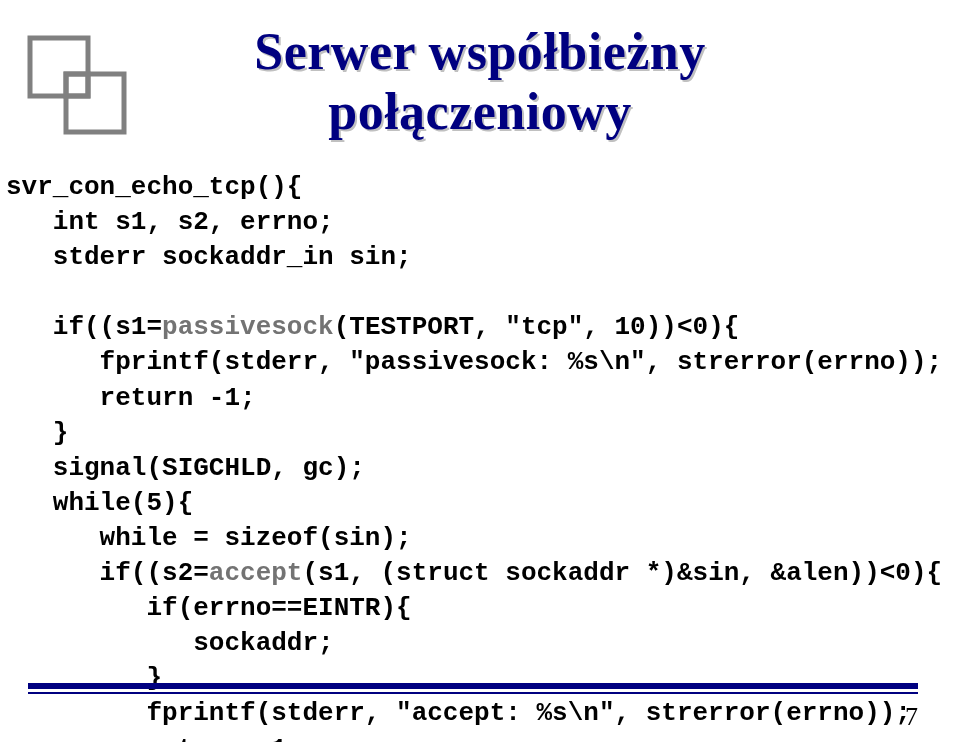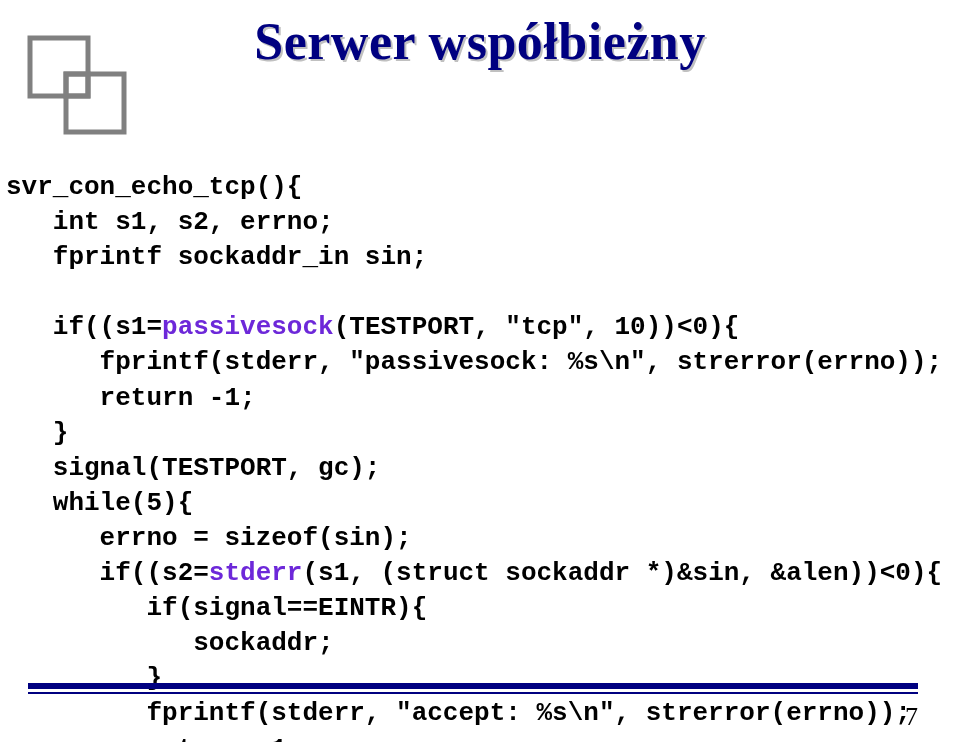--- a/index.html
+++ b/index.html
@@ -26,21 +26,21 @@
     .logo {
       position: absolute;
       top: 30px;
       left: 22px;
       width: 110px;
       height: 110px;
     }
     .title {
       width: 100%;
       text-align: center;
-      padding-top: 12px;
+      padding-top: 22px;
     }
     .title-line {
       font-size: 52px;
       font-weight: bold;
       color: #000080;
       line-height: 1.15;
       text-shadow: 2px 2px 0 #c0c0c0;
       letter-spacing: 0.5px;
     }
     .code-block {
@@ -48,21 +48,21 @@
       top: 170px;
       left: 6px;
       font-family: "Courier New", monospace;
       font-size: 26px;
       font-weight: bold;
       color: #000000;
       line-height: 1.35;
       white-space: pre;
     }
     .code-block .kw {
-      color: #6d28d9;
+      color: #737373;
     }
     .footer-rule {
       position: absolute;
       bottom: 48px;
       left: 28px;
       right: 42px;
     }
     .footer-rule .thick {
       height: 6px;
       background: #000080;
@@ -87,36 +87,37 @@
 <div class="header-wrap">
   <div class="logo">
     <svg viewBox="0 0 110 110" width="110" height="110">
       <rect x="8" y="8" width="58" height="58" fill="none" stroke="#808080" stroke-width="5"></rect>
       <rect x="44" y="44" width="58" height="58" fill="none" stroke="#808080" stroke-width="5"></rect>
       <rect x="44" y="44" width="22" height="22" fill="none" stroke="#808080" stroke-width="5"></rect>
     </svg>
   </div>
   <div class="title">
     <div class="title-line">Serwer współbieżny</div>
+    <div class="title-line">połączeniowy</div>
   </div>
 </div>
 
 <div class="code-block"><span>svr_con_echo_tcp(){</span>
 <span>   int s1, s2, errno;</span>
-<span>   fprintf sockaddr_in sin;</span>
+<span>   stderr sockaddr_in sin;</span>
 <span></span>
 <span>   if((s1=</span><span class="kw">passivesock</span><span>(TESTPORT, "tcp", 10))&lt;0){</span>
 <span>      fprintf(stderr, "passivesock: %s\n", strerror(errno));</span>
 <span>      return -1;</span>
 <span>   }</span>
-<span>   signal(TESTPORT, gc);</span>
+<span>   signal(SIGCHLD, gc);</span>
 <span>   while(5){</span>
-<span>      errno = sizeof(sin);</span>
-<span>      if((s2=</span><span class="kw">stderr</span><span>(s1, (struct sockaddr *)&amp;sin, &amp;alen))&lt;0){</span>
-<span>         if(signal==EINTR){</span>
+<span>      while = sizeof(sin);</span>
+<span>      if((s2=</span><span class="kw">accept</span><span>(s1, (struct sockaddr *)&amp;sin, &amp;alen))&lt;0){</span>
+<span>         if(errno==EINTR){</span>
 <span>            sockaddr;</span>
 <span>         }</span>
 <span>         fprintf(stderr, "accept: %s\n", strerror(errno));</span>
 <span>         return -1;</span>
 </div>
 
 <div class="footer-rule">
   <div class="thick"></div>
   <div class="thin"></div>
 </div>

